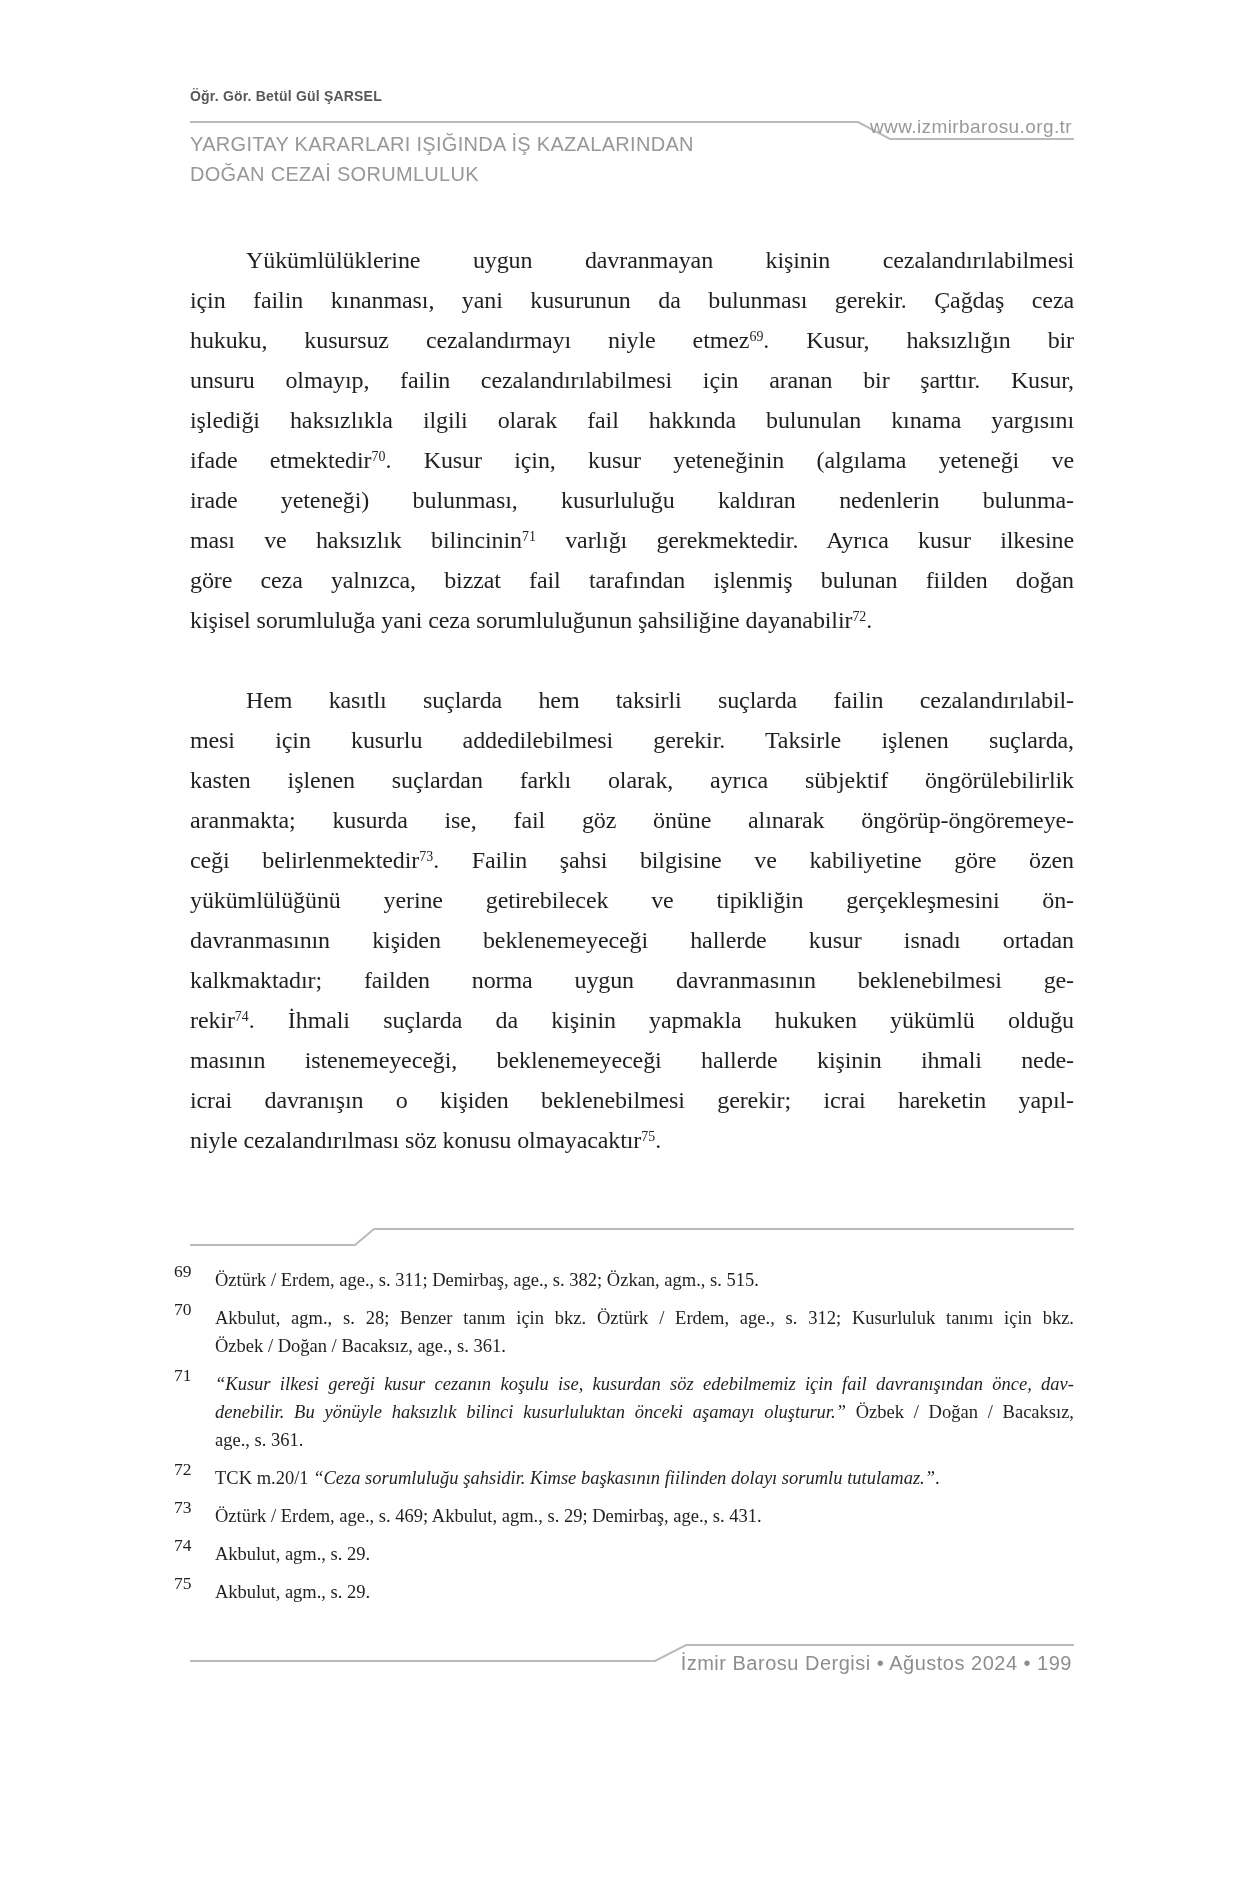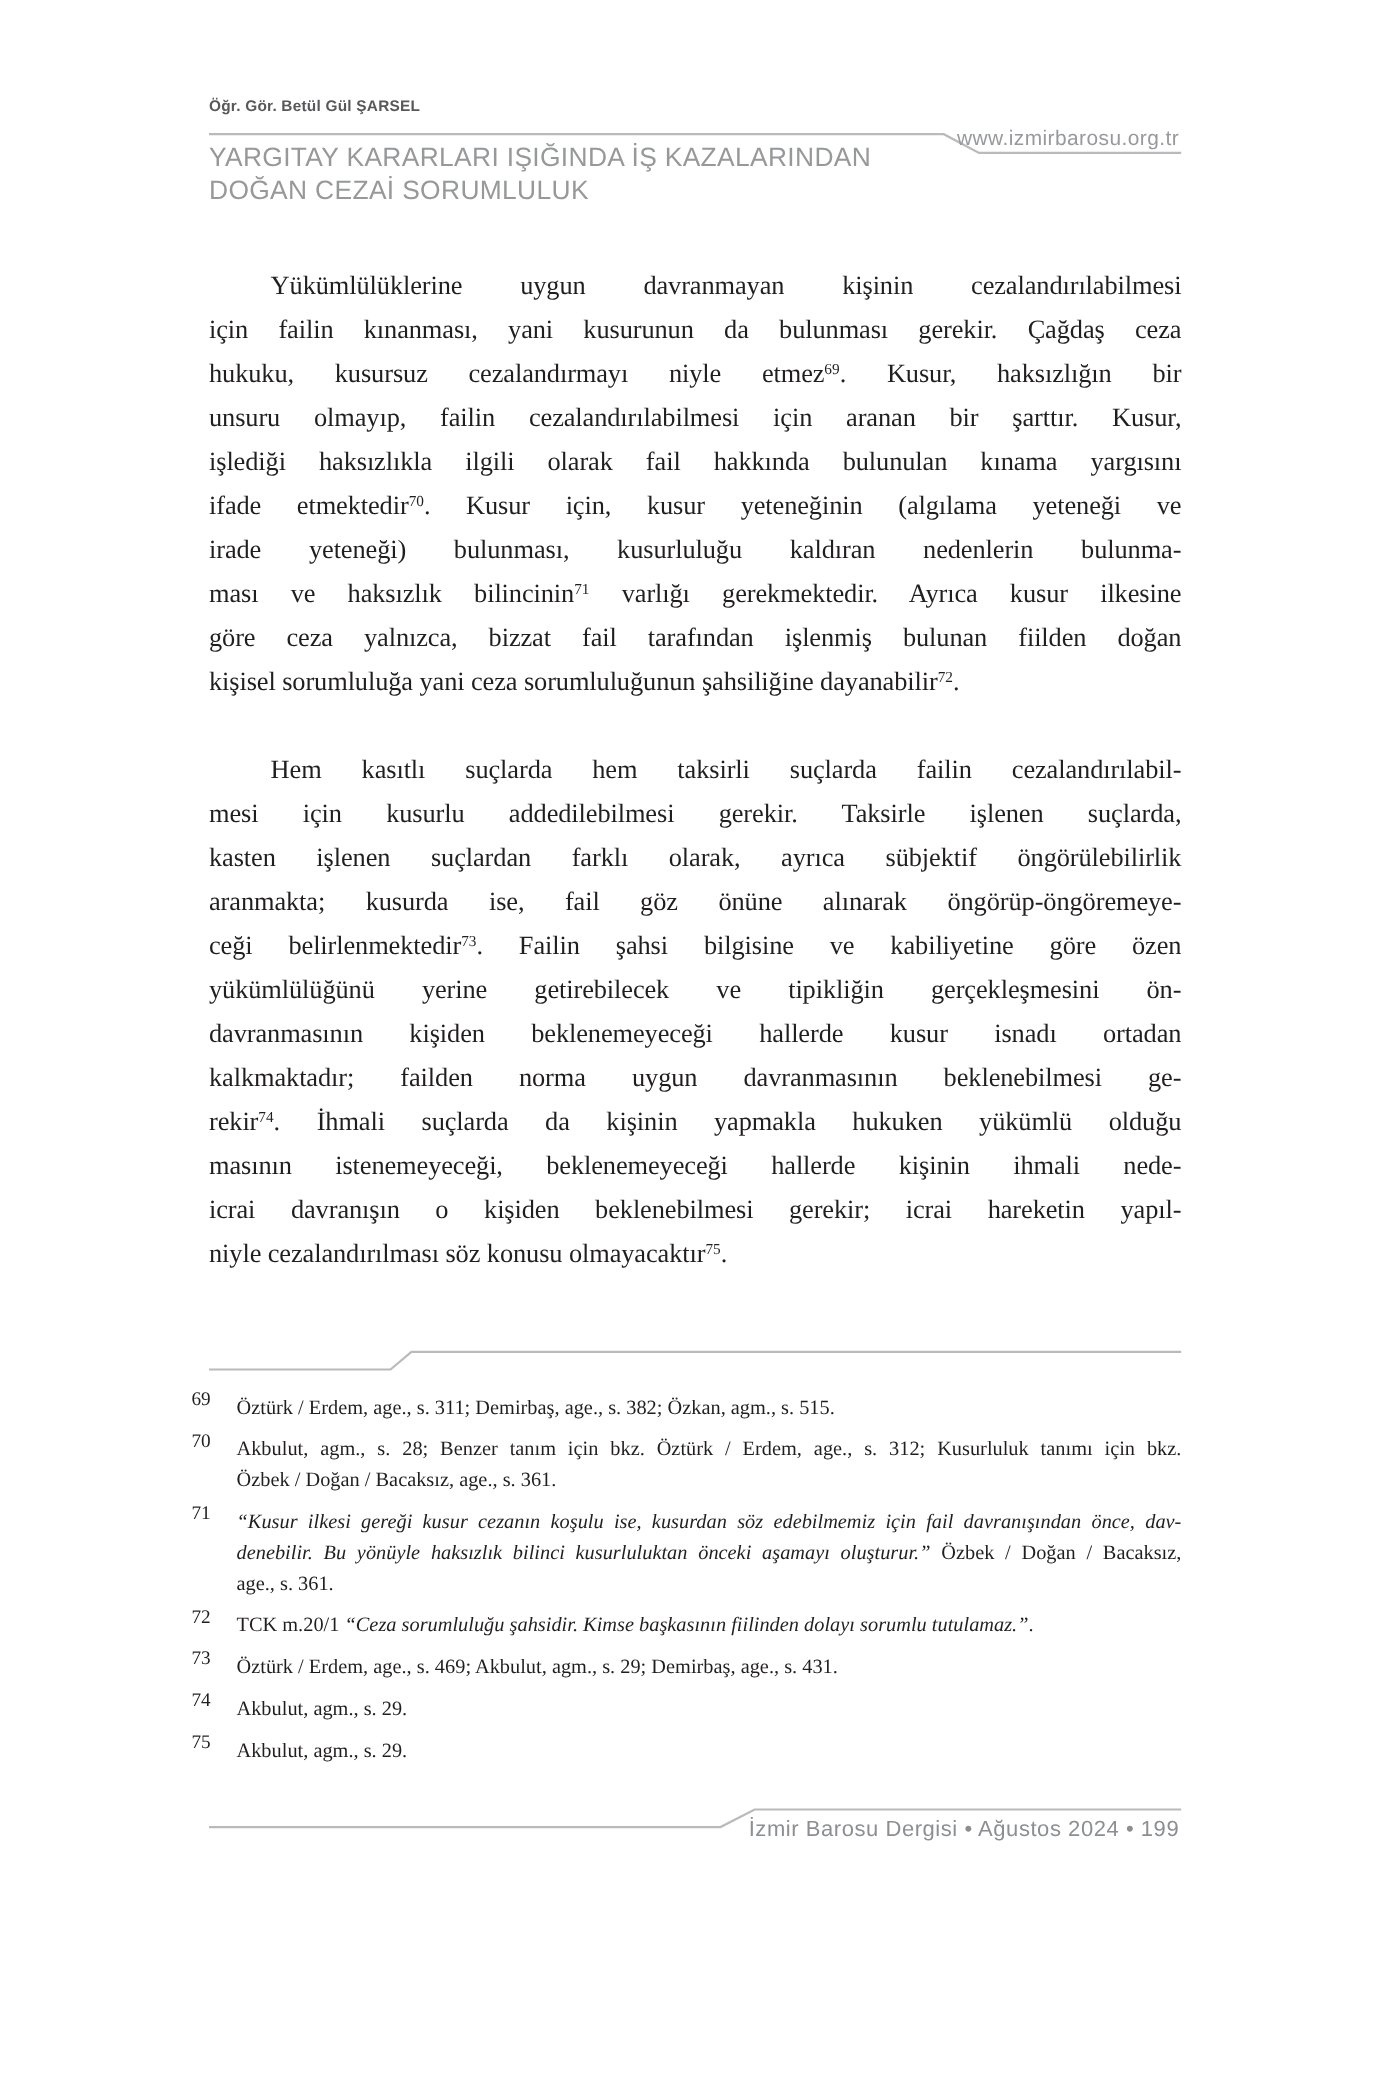--- a/index.html
+++ b/index.html
@@ -9,21 +9,21 @@
   }
   
   .author {
     position:absolute; left:190px; top:88px;
     font-family:"Liberation Sans", "DejaVu Sans", sans-serif;
     font-weight:bold; font-size:14px; color:#58585a; letter-spacing:0.2px;
   }
   .doc-title {
     position:absolute; left:190px; top:129px; width:620px;
     font-family:"Liberation Sans", "DejaVu Sans", sans-serif;
-    font-size:24px; color:#96989a; line-height:30px; letter-spacing:0.3px;
+    font-size:20px; color:#96989a; line-height:30px; letter-spacing:0.3px;
   }
   .site-url {
     position:absolute; right:188px; top:116px;
     font-family:"Liberation Sans", "DejaVu Sans", sans-serif;
     font-size:19px; color:#97999c; letter-spacing:0.4px;
   }
   .rule { position:absolute; left:190px; width:884px; height:20px; }
   .rule-header { top:120px; }
   .rule-separator { top:1227px; }
   .rule-footer { top:1643px; }

